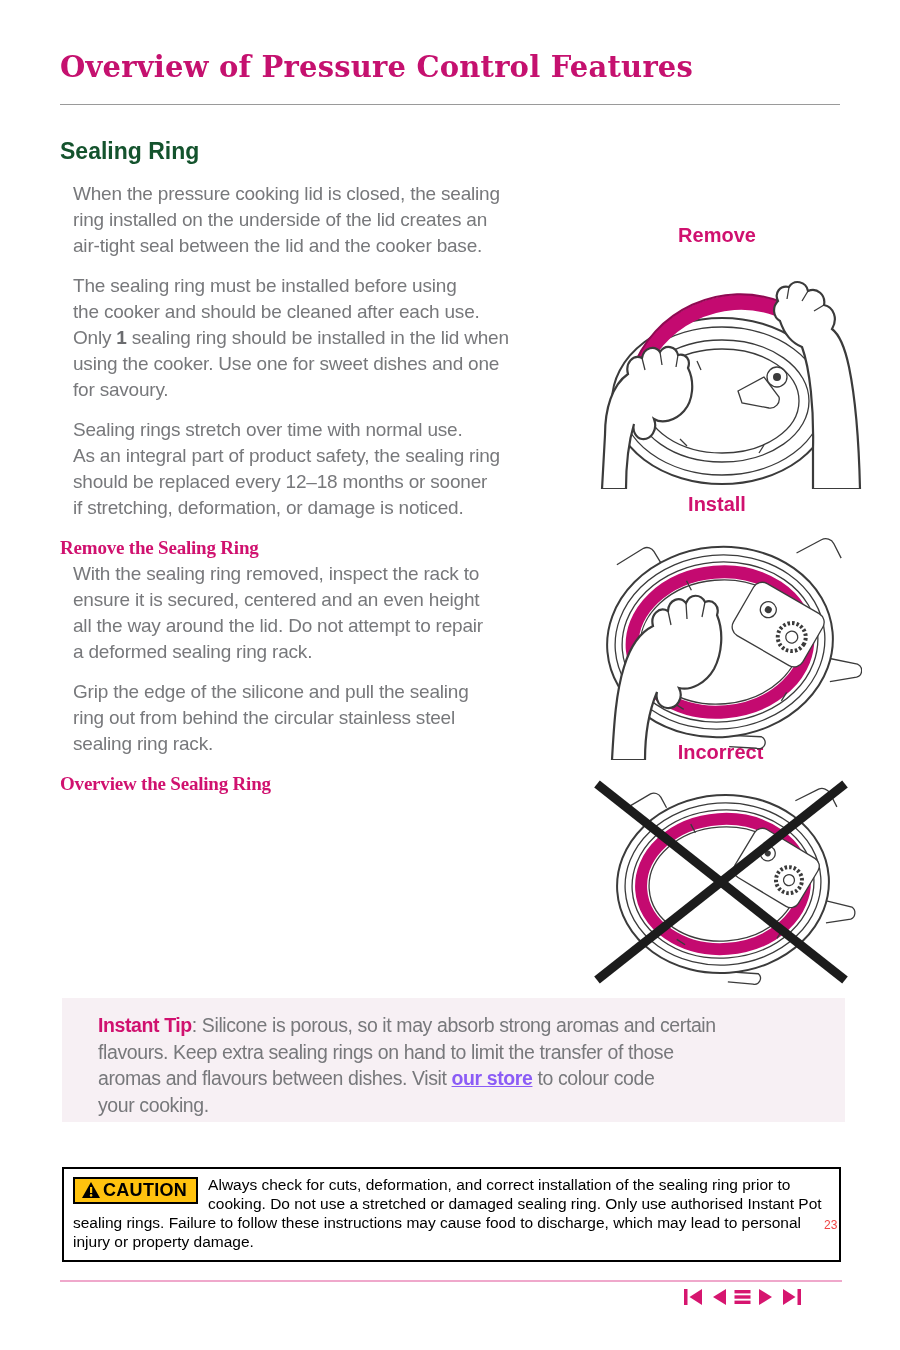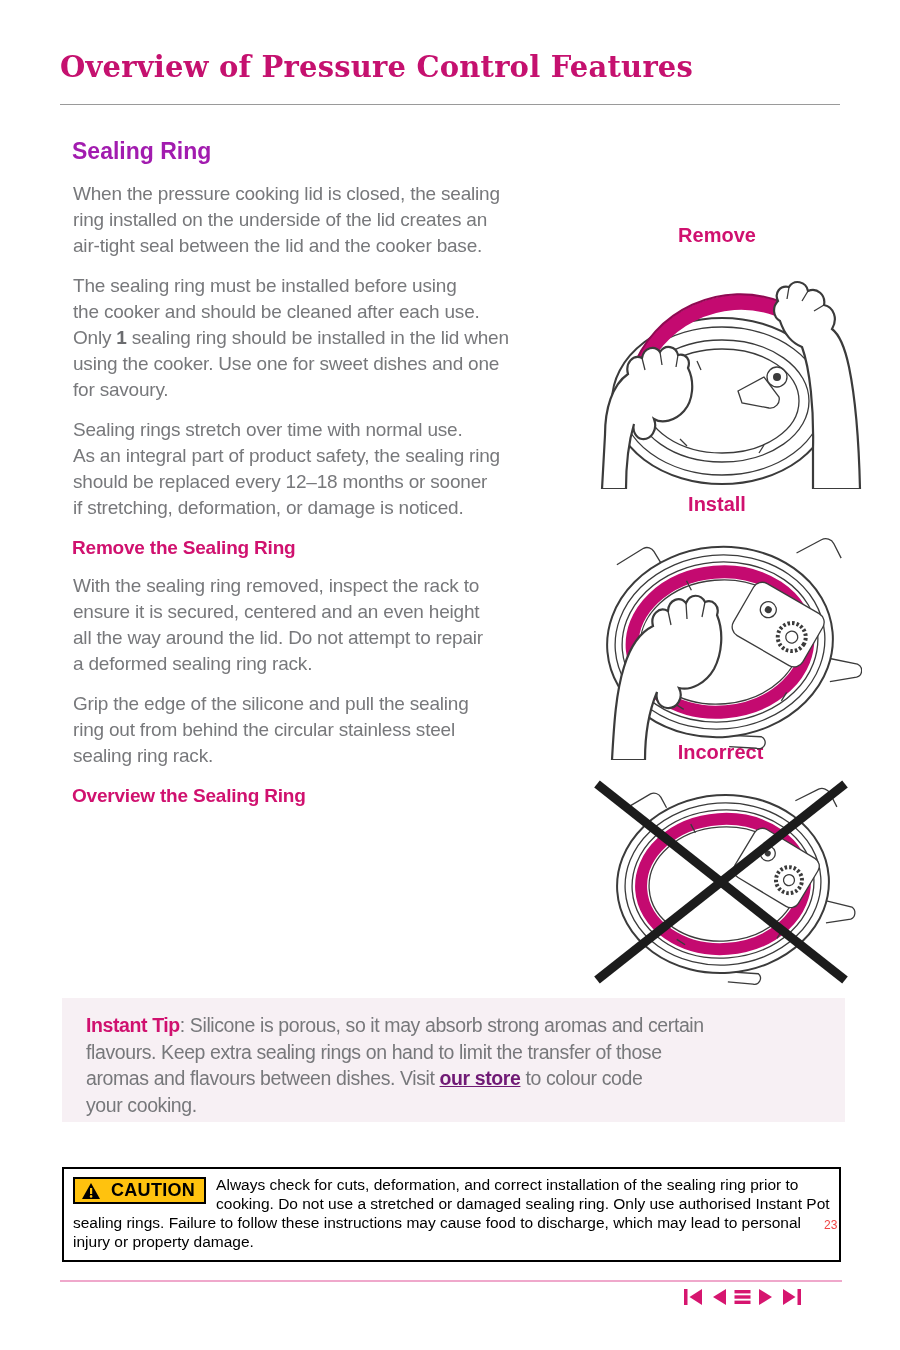--- a/index.html
+++ b/index.html
@@ -6,51 +6,51 @@
   .page {
     position:relative; width:900px; height:1350px; background:#ffffff;
     font-family:"Liberation Sans","DejaVu Sans",sans-serif; overflow:hidden;
   }
   .doc-title {
     position:absolute; left:60px; top:50px;
     font-family:"DejaVu Serif","Liberation Serif",serif;
     font-size:29px; font-weight:600; color:#c5116f; letter-spacing:.2px;
   }
   .title-rule { position:absolute; left:60px; top:104px; width:780px; height:1px; background:#9a9a9a; }
-  .section-heading { position:absolute; left:60px; top:138px; font-size:23px; font-weight:bold; color:#a21caf;margin-left:12px; }
+  .section-heading { position:absolute; left:60px; top:138px; font-size:23px; font-weight:bold; color:#14532d; }
   .text-col {
     position:absolute; left:60px; top:181px; width:540px;
     font-size:19px; line-height:26px; color:#77787b; letter-spacing:-0.2px;
   }
   .para { white-space:pre-line; margin:0 0 14px 13px; }
-  .sub-heading { color:#d0116f; font-weight:bold; margin:12px; font-size:19px; line-height:26px; }
+  .sub-heading { color:#d0116f; font-weight:bold; margin:0; font-size:19px; line-height:26px;font-family:Liberation Serif, serif; }
   .bold-num { font-weight:bold; color:#6b6c6f; }
   .figure { position:absolute; width:290px; text-align:center; }
   #fig-remove { left:572px; top:180px; }
   #fig-install { left:572px; top:449px; }
   #fig-incorrect { left:583px; top:697px; width:275px; }
   .figure-label { font-size:20px; font-weight:bold; color:#d0116f; margin-bottom:2px;margin-top:44px; }
   .figure svg { display:block; }
   .tip-box {
     position:absolute; left:62px; top:998px; width:783px; height:124px;
-    background:#f7f0f4; box-sizing:border-box; padding:14px 24px;
+    background:#f7f0f4; box-sizing:border-box; padding:14px 36px;
     font-size:19.5px; line-height:26.5px; color:#77787b; letter-spacing:-0.4px;
     white-space:pre-line;
   }
   .tip-label { color:#d0116f; font-weight:bold; }
-  .tip-link { color:#701a75; font-weight:bold; text-decoration:underline; cursor:pointer; }
+  .tip-link { color:#8b5cf6; font-weight:bold; text-decoration:underline; cursor:pointer; }
   .caution-box {
     position:absolute; left:62px; top:1167px; width:779px; box-sizing:border-box;
     border:2px solid #000; padding:6px 9px 9px 9px;
     font-size:15.5px; line-height:19px; color:#000;
   }
   .caution-badge {
     float:left; margin:2px 10px 2px 0; background:#ffc20e; border:2px solid #000;
     padding:2px 9px 2px 6px; font-weight:bold; font-size:18px; letter-spacing:.3px;
-    display:flex; align-items:center; gap:10px; color:#000;
+    display:flex; gap:2px; color:#000;
   }
   .footer-rule { position:absolute; left:60px; top:1280px; width:782px; height:2px; background:#efa8cb; }
   .nav-icons { position:absolute; left:683px; top:1288px; display:flex; gap:7px; align-items:center; height:18px; }
   .nav-icons span { display:inline-flex; cursor:pointer; }
   .page-num { position:absolute; left:824px; top:1218px; font-size:12px; color:#ef4444; }
   .ink { stroke:#3b3b3b; fill:none; stroke-width:1.3; }
 </style>
 </head>
 <body>
 

